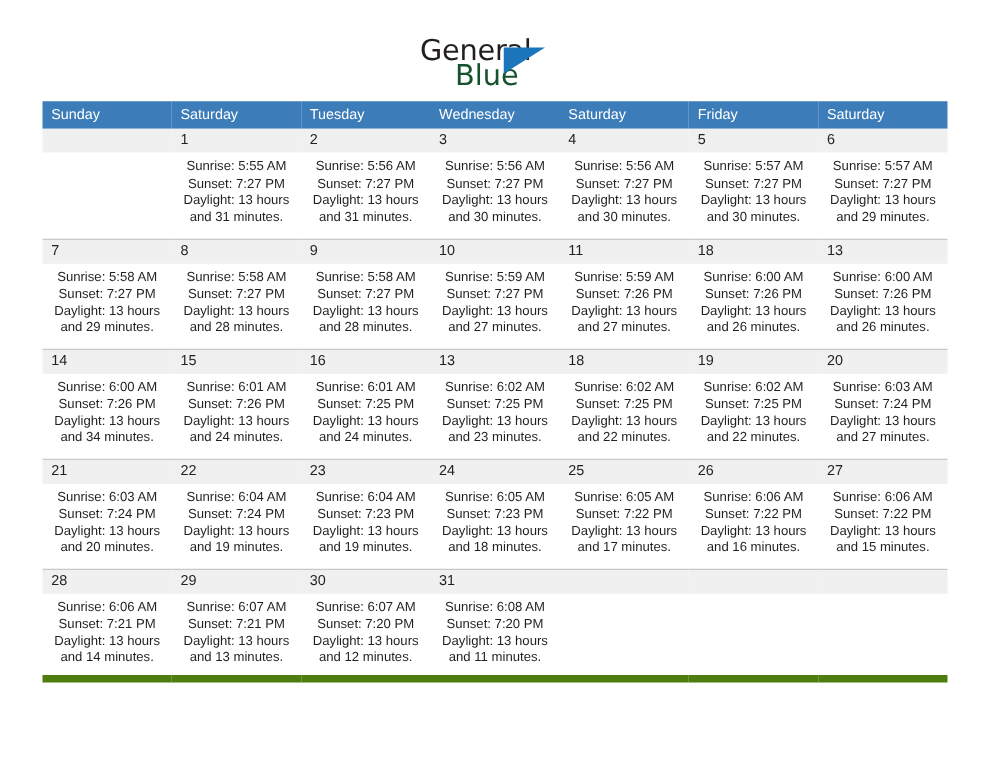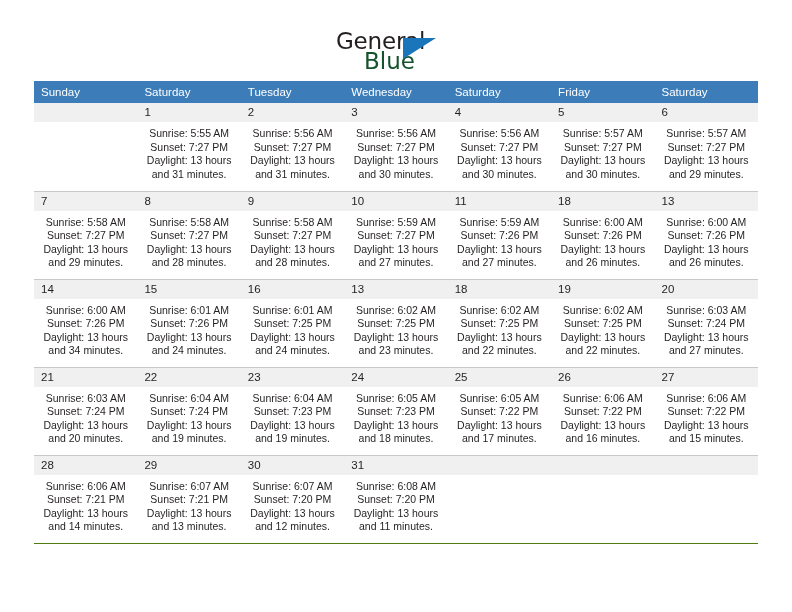--- a/index.html
+++ b/index.html
@@ -102,21 +102,21 @@
   }
 
   .week-row td {
     vertical-align: top;
     padding: 0;
     border-bottom: 1px solid #c8c8c8;
     height: 88px;
     box-sizing: border-box;
   }
   .week-row:last-child td {
-    border-bottom: 1px solid #4d7c0f;
+    border-bottom: 6px solid #4d7c0f;
   }
 
   .daynum {
     background: #f0f0f0;
     font-size: 11.5px;
     color: #231f20;
     padding: 3px 0 3px 7px;
     height: 19px;
     box-sizing: border-box;
   }

